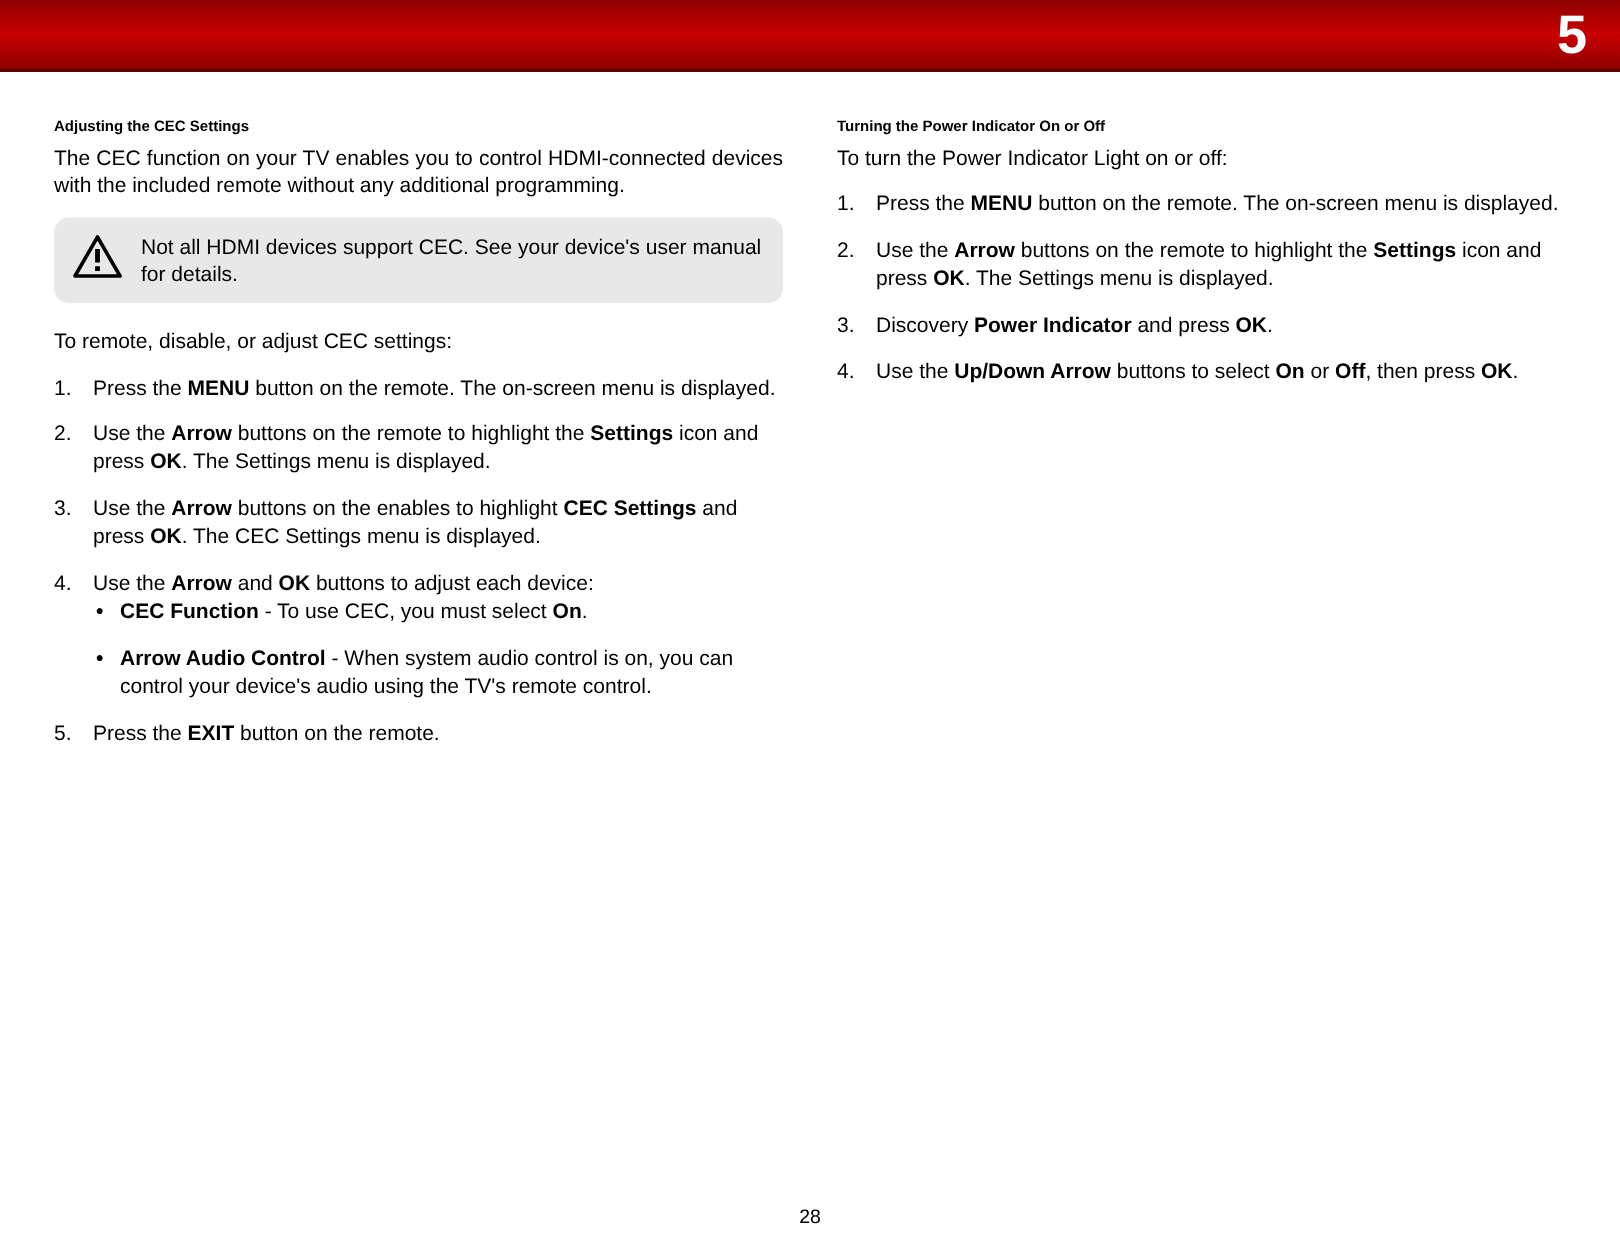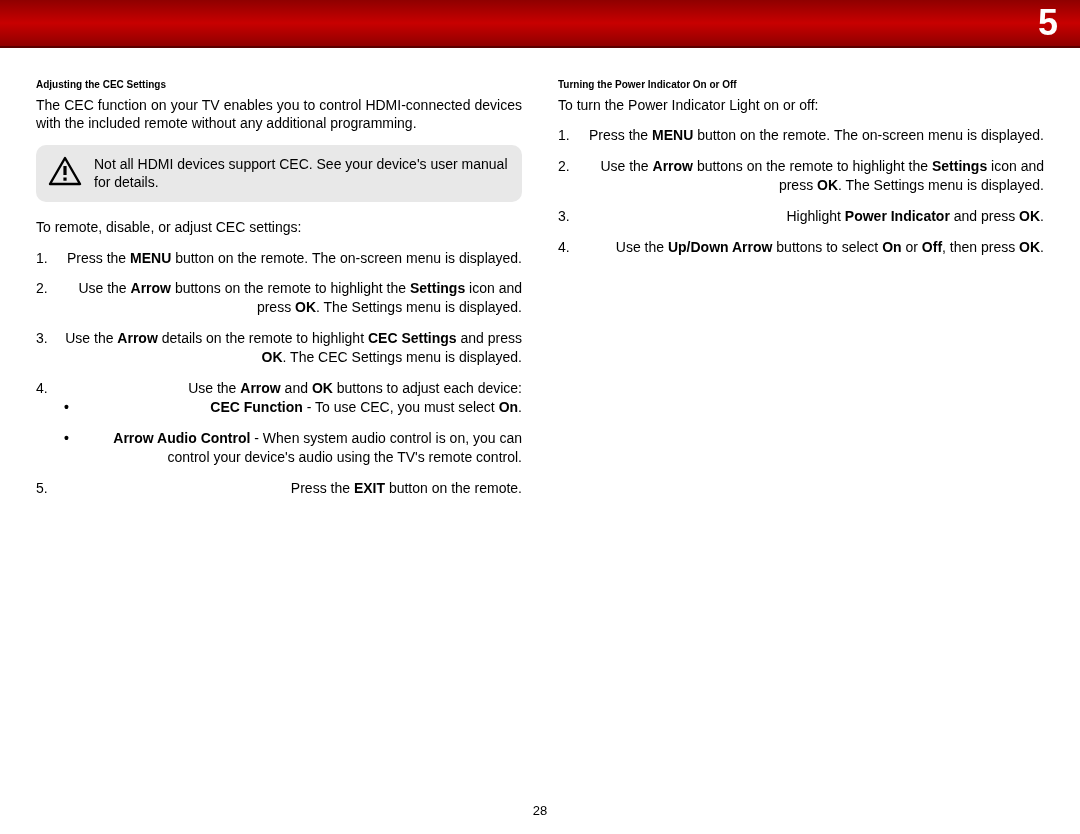--- a/index.html
+++ b/index.html
@@ -63,21 +63,20 @@
   ol.steps {
     list-style: none;
     counter-reset: step;
     padding-left: 0;
   }
   ol.steps > li {
     counter-increment: step;
     position: relative;
     padding-left: 26px;
     margin-bottom: 12px;
-    text-align: right;
   }
   ol.steps > li::before {
     content: counter(step) ".";
     position: absolute;
     left: 0;
     top: 0;
   }
   ul.bullets {
     list-style: none;
     padding-left: 0;
@@ -131,21 +130,21 @@
     <p>To remote, disable, or adjust CEC settings:</p>
 
     <ol class="steps">
       <li>
         <span>Press the </span><b>MENU</b><span> button on the remote. The on-screen menu is displayed.</span>
       </li>
       <li>
         <span>Use the </span><b>Arrow</b><span> buttons on the remote to highlight the </span><b>Settings</b><span> icon and press </span><b>OK</b><span>. The Settings menu is displayed.</span>
       </li>
       <li>
-        <span>Use the </span><b>Arrow</b><span> details on the remote to highlight </span><b>CEC Settings</b><span> and press </span><b>OK</b><span>. The CEC Settings menu is displayed.</span>
+        <span>Use the </span><b>Arrow</b><span> buttons on the enables to highlight </span><b>CEC Settings</b><span> and press </span><b>OK</b><span>. The CEC Settings menu is displayed.</span>
       </li>
       <li>
         <span>Use the </span><b>Arrow</b><span> and </span><b>OK</b><span> buttons to adjust each device:</span>
         <ul class="bullets">
           <li>
             <b>CEC Function</b><span> - To use CEC, you must select </span><b>On</b><span>.</span>
           </li>
           <li>
             <b>Arrow Audio Control</b><span> - When system audio control is on, you can control your device's audio using the TV's remote control.</span>
           </li>
@@ -162,21 +161,21 @@
     <p>To turn the Power Indicator Light on or off:</p>
 
     <ol class="steps">
       <li>
         <span>Press the </span><b>MENU</b><span> button on the remote. The on-screen menu is displayed.</span>
       </li>
       <li>
         <span>Use the </span><b>Arrow</b><span> buttons on the remote to highlight the </span><b>Settings</b><span> icon and press </span><b>OK</b><span>. The Settings menu is displayed.</span>
       </li>
       <li>
-        <span>Highlight </span><b>Power Indicator</b><span> and press </span><b>OK</b><span>.</span>
+        <span>Discovery </span><b>Power Indicator</b><span> and press </span><b>OK</b><span>.</span>
       </li>
       <li>
         <span>Use the </span><b>Up/Down Arrow</b><span> buttons to select </span><b>On</b><span> or </span><b>Off</b><span>, then press </span><b>OK</b><span>.</span>
       </li>
     </ol>
   </div>
 
 </div>
 
 <div class="page-number">28</div>

